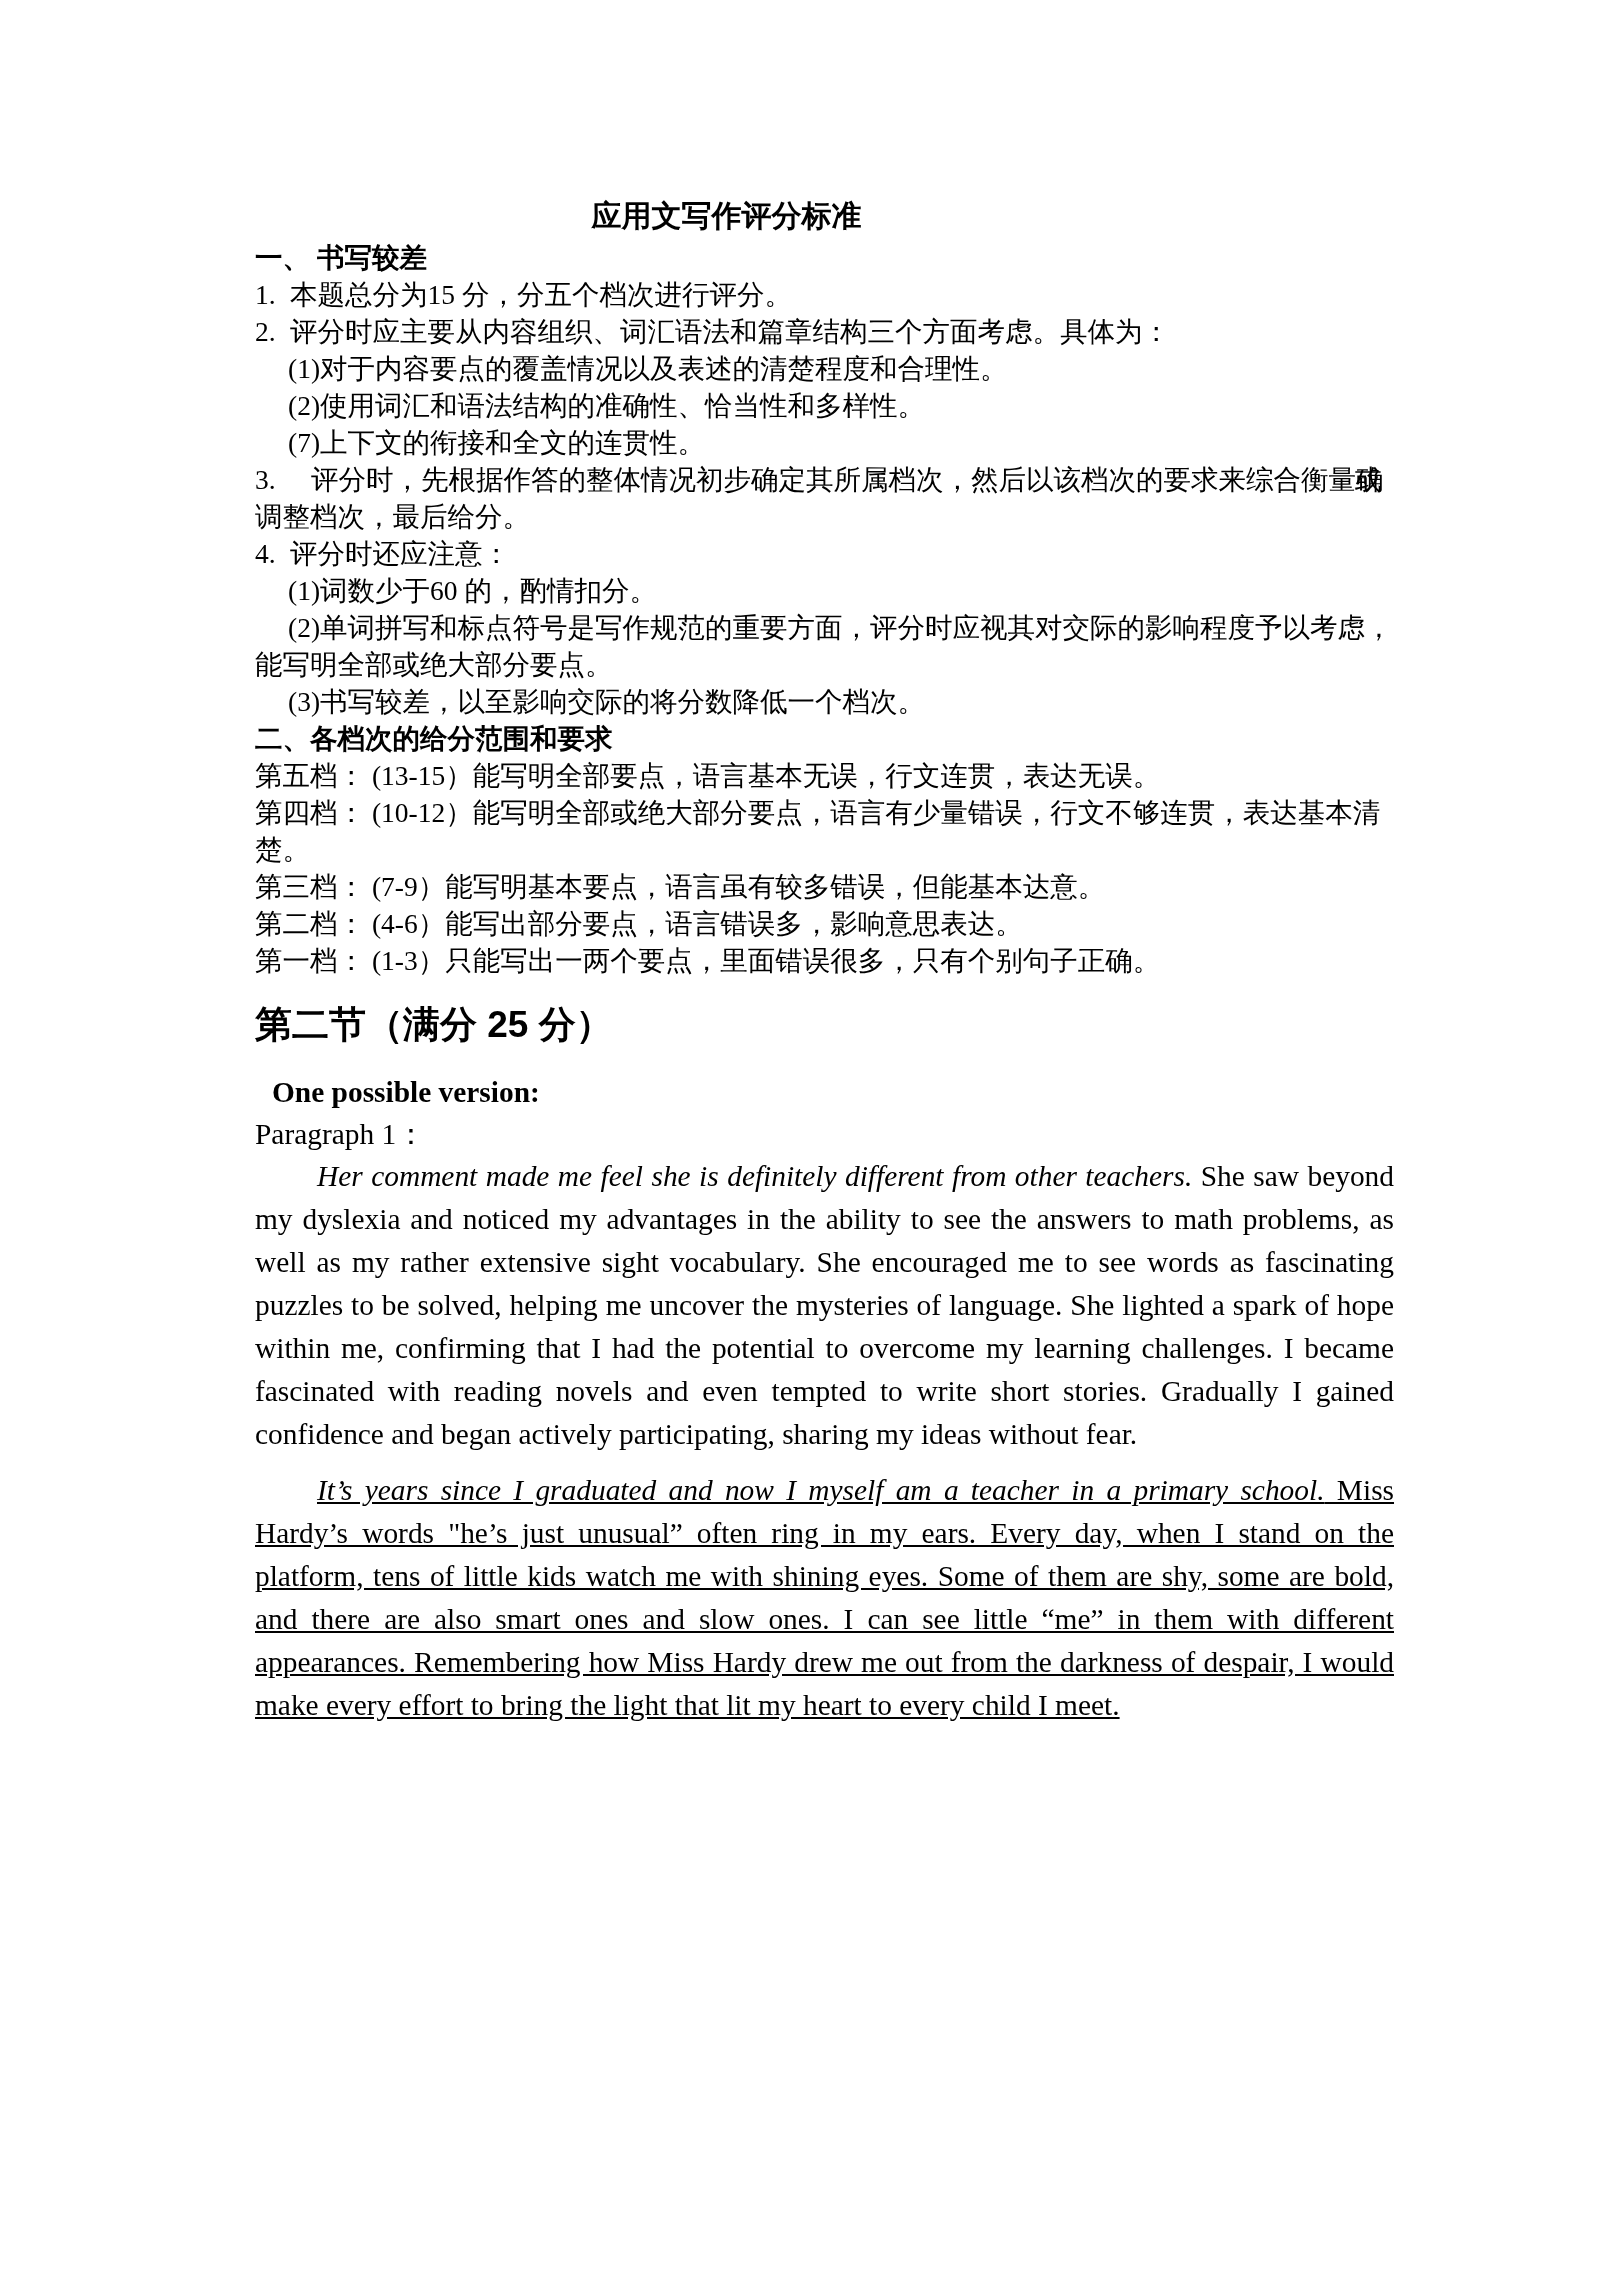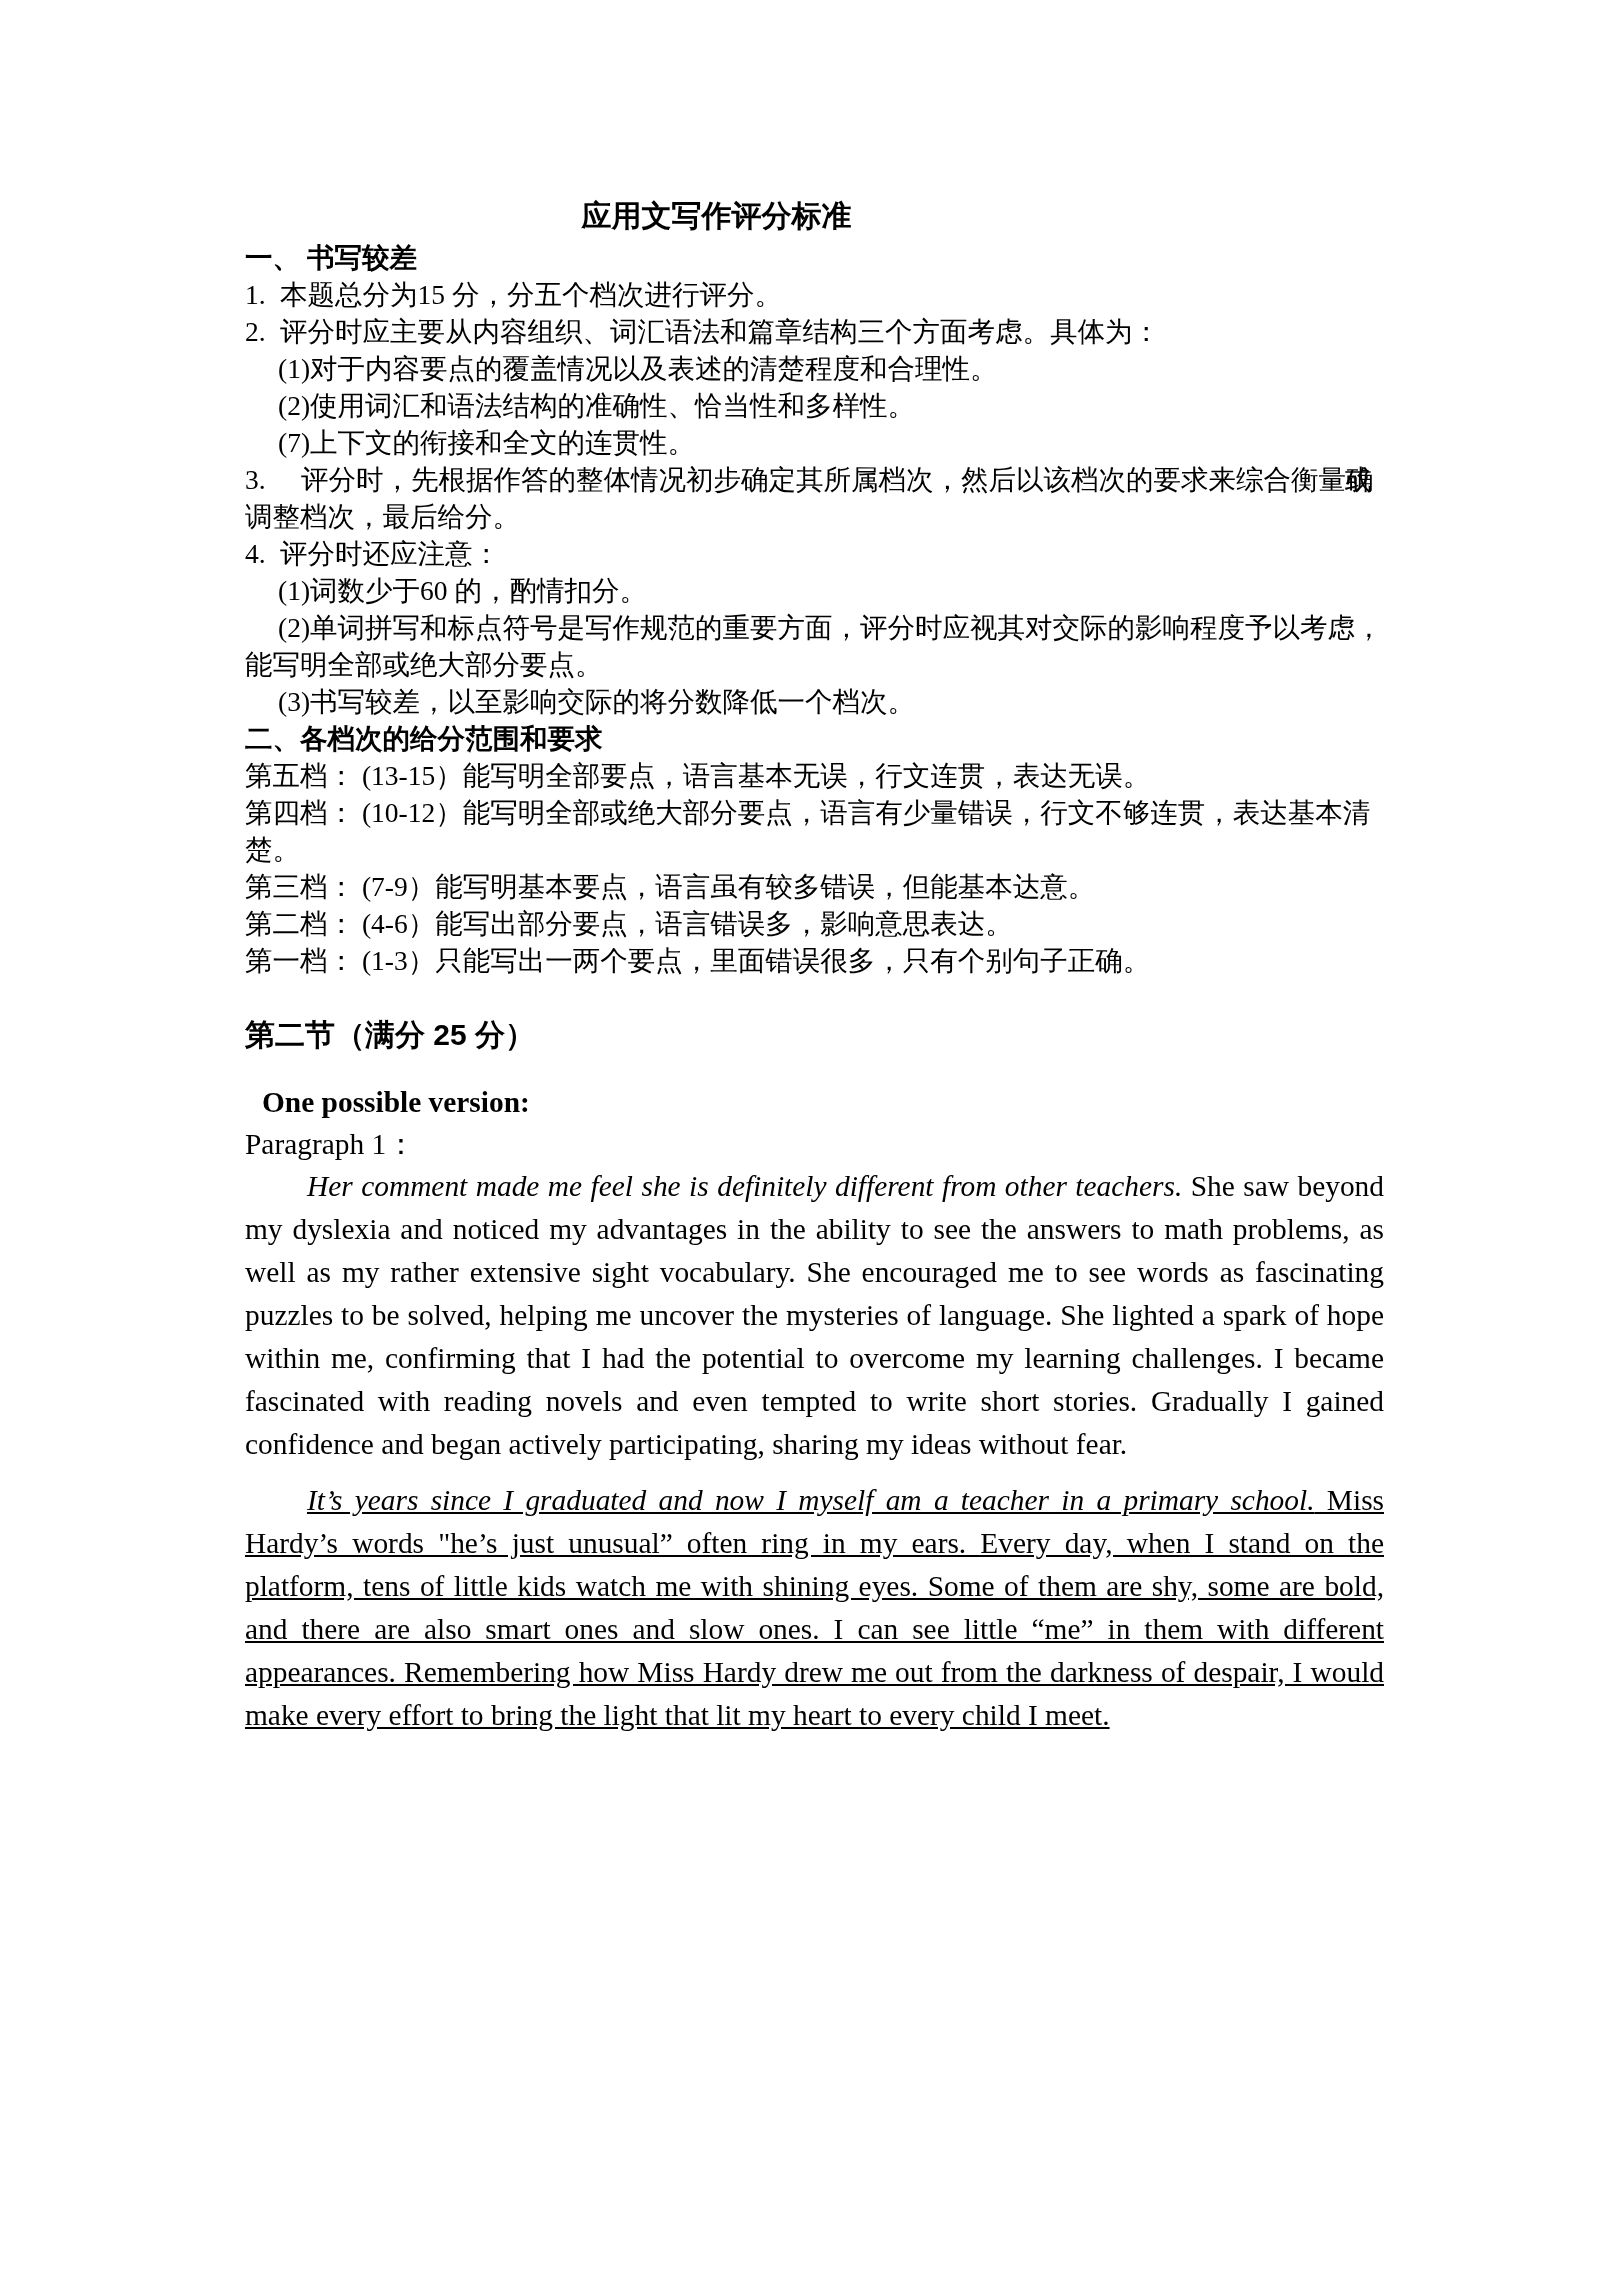--- a/index.html
+++ b/index.html
@@ -17,21 +17,21 @@
   .sheet {
     position: absolute;
     left: 0; top: 0;
     width: 1623px;
     height: 2295px;
     background: #ffffff;
     overflow: hidden;
   }
   .content {
     position: absolute;
-    left: 245px;
+    left: 255px;
     top: 192px;
     width: 1139px;
   }
   .doc-title {
     margin: 0;
     font-size: 30px;
     line-height: 47px;
     font-weight: 700;
     text-align: center;
     padding-right: 196px;
@@ -41,24 +41,24 @@
     font-size: 27.5px;
     line-height: 37px;
     white-space: nowrap;
   }
   .cn-bold { font-weight: 700; }
   .sub { padding-left: 33px; }
   .num { display: inline-block; width: 35px; }
   .num-wide { display: inline-block; width: 56px; }
   .overlap { display: inline-block; margin-left: -29px; }
   .part2-heading {
-    margin-top: 35px;
+    margin-top: 25px;
     font-family: "Liberation Sans", "DejaVu Sans", sans-serif;
     font-weight: 700;
-    font-size: 30px;
+    font-size: 37px;
     line-height: 41px;
     white-space: nowrap;
   }
   .model-label {
     margin-top: 27px;
     font-weight: 700;
     font-size: 29.4px;
     line-height: 41px;
     padding-left: 17px;
     white-space: nowrap;

